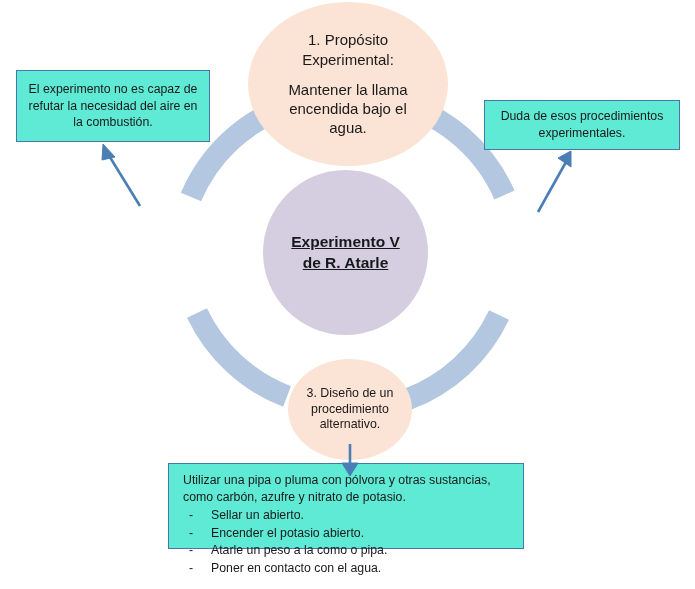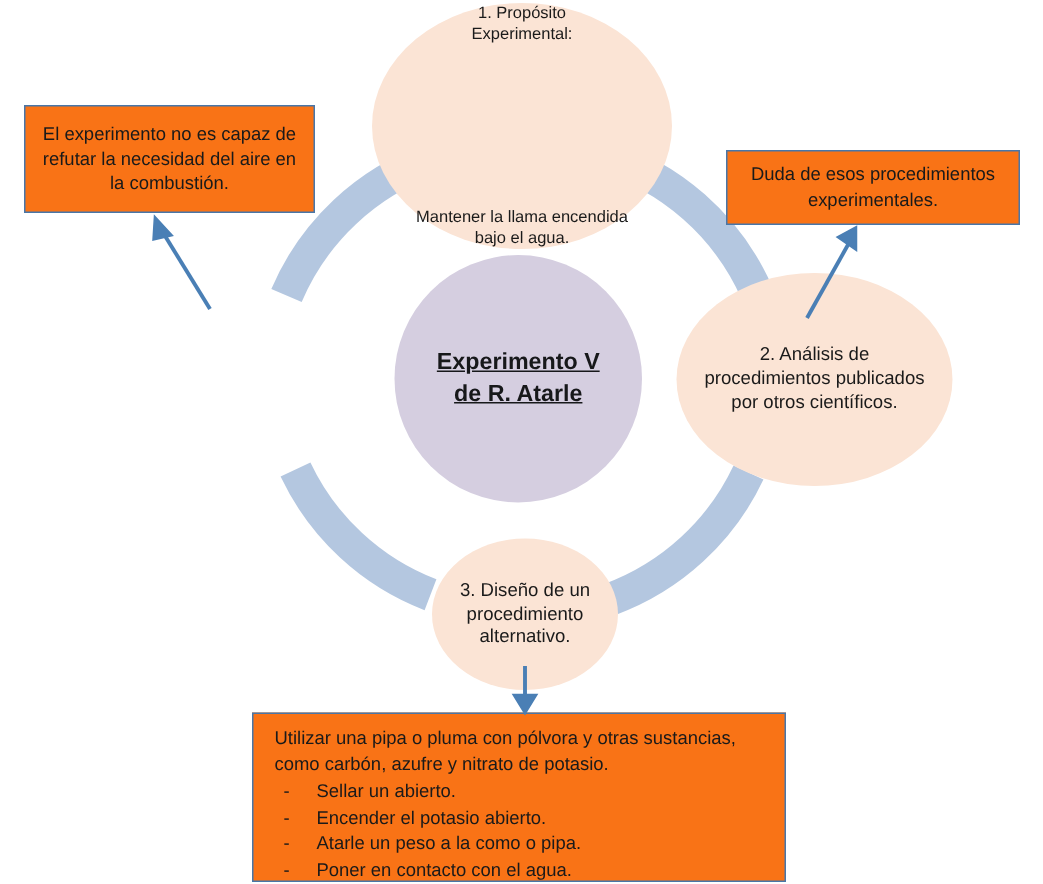--- a/index.html
+++ b/index.html
@@ -41,23 +41,22 @@
   }
   .node p {
     margin: 0;
     line-height: 1.28;
   }
   .node p + p { margin-top: 0.75em; }
 
   #node-1 {
     left: 248px; top: 2px;
     width: 200px; height: 164px;
-    font-size: 11px;
+    font-size: 15px;
     padding: 0 24px;
-    justify-content: space-between;
   }
   #node-2 {
     left: 451px; top: 182px;
     width: 184px; height: 142px;
     font-size: 12.4px;
     padding: 0 16px;
   }
   #node-3 {
     left: 288px; top: 359px;
     width: 124px; height: 101px;
@@ -85,21 +84,21 @@
     font-size: 15.5px;
     font-weight: bold;
     color: #17181a;
     line-height: 1.3;
     text-decoration: underline;
   }
 
   
   .callout {
     position: absolute;
-    background: #f97316;
+    background: #5eead4;
     border: 1.6px solid #4876a8;
     box-sizing: border-box;
     color: #1a1a1a;
     font-size: 12.3px;
     line-height: 1.35;
   }
   #callout-left {
     left: 16px; top: 70px;
     width: 194px; height: 72px;
     display: flex;
@@ -111,22 +110,22 @@
   #callout-right {
     left: 484px; top: 100px;
     width: 196px; height: 50px;
     display: flex;
     align-items: center;
     justify-content: center;
     text-align: center;
     padding: 18px 8px;
   }
   #callout-bottom {
-    left: 168px; top: 475px;
-    width: 356px; height: 113px;
+    left: 168px; top: 463px;
+    width: 356px; height: 86px;
     padding: 8px 10px 20px 10px;
   }
   #callout-bottom .intro {
     margin: 0 0 2px 0;
     padding-left: 4px;
   }
   #callout-bottom ul {
     margin: 0;
     padding: 0;
     list-style: none;
@@ -176,23 +175,20 @@
   </div>
 
   <div class="node" id="node-1">
     <p>
       <span>1. Propósito</span><br>
       <span>Experimental:</span>
     </p>
     <p>Mantener la llama encendida bajo el agua.</p>
   </div>
 
-  <div class="node" id="node-2">
-    <p>2. Análisis de procedimientos publicados por otros científicos.</p>
-  </div>
 
   <div class="node" id="node-3">
     <p>3. Diseño de un procedimiento alternativo.</p>
   </div>
 
 
   <div class="callout" id="callout-left">
     <span>El experimento no es capaz de refutar la necesidad del aire en la combustión.</span>
   </div>
 

